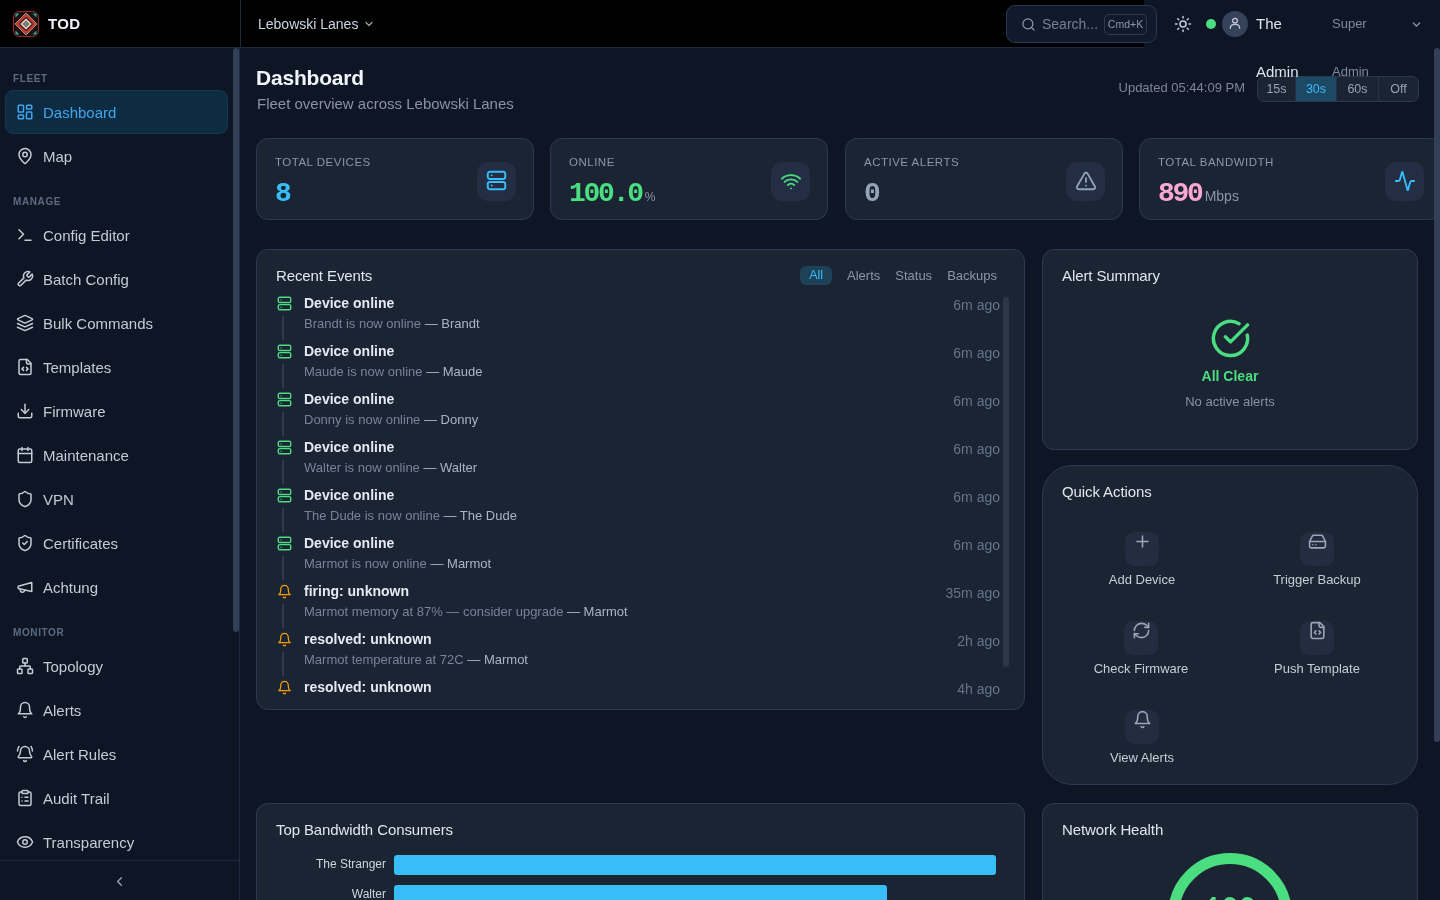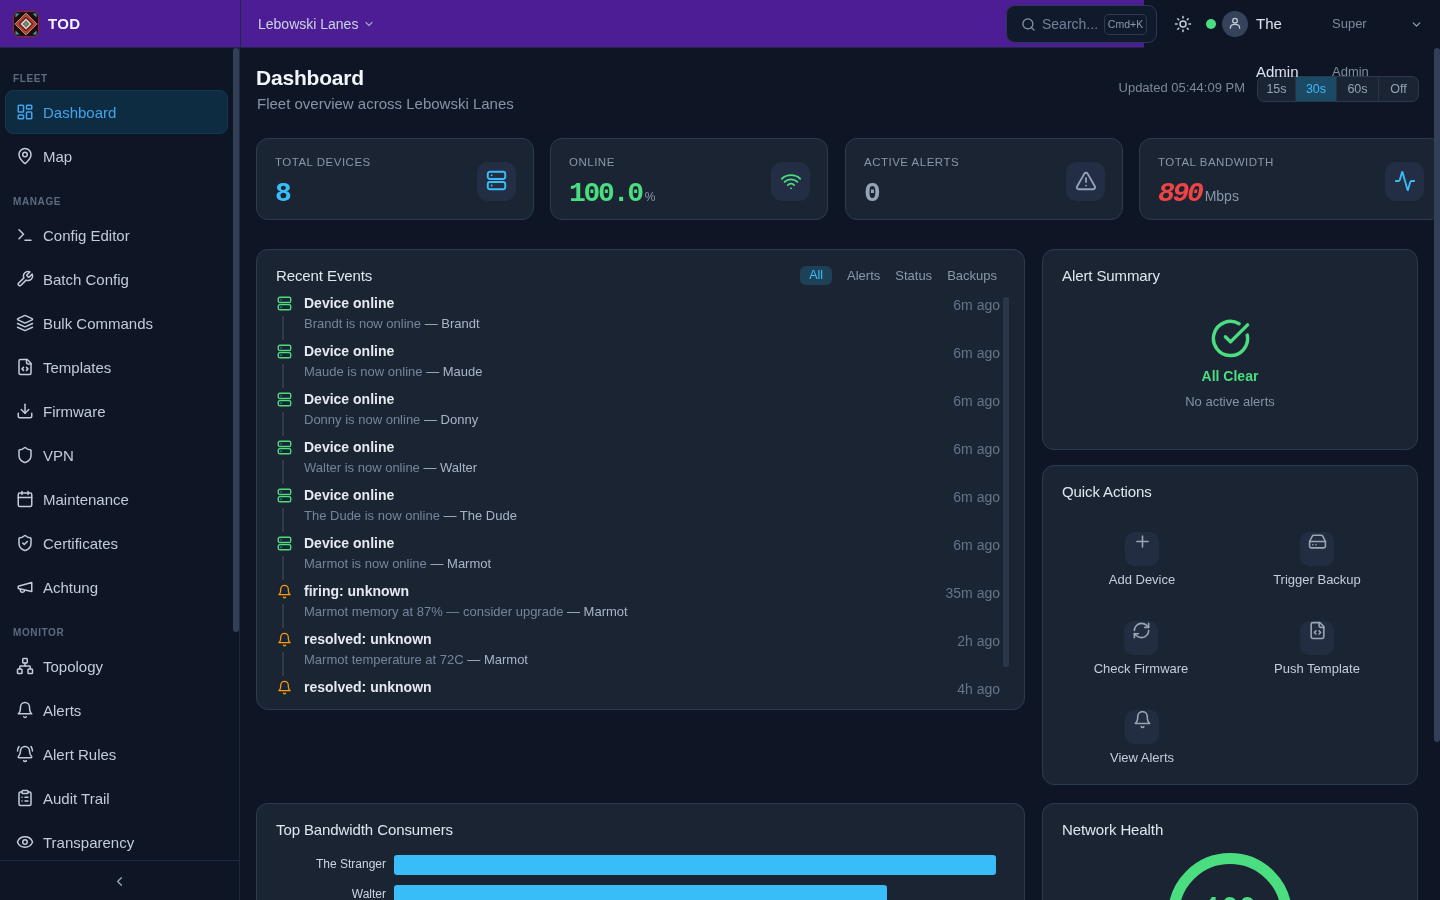--- a/index.html
+++ b/index.html
@@ -7,21 +7,21 @@
 html,body { width:1440px; height:900px; overflow:hidden; }
 body {
   font-family:"Liberation Sans", sans-serif;
   background:#0e1626;
   color:#e2e8f0;
   position:relative;
 }
 svg { display:block; }
 
 
-.topbar { position:absolute; left:0; top:0; width:1144px; height:48px; border-bottom:1px solid #1d2941; background:#4c1d95; z-index:30; }
+.topbar { position:absolute; left:0; top:0; width:1144px; height:48px; border-bottom:1px solid #1d2941; background:#000000; z-index:30; }
 .logo-box { position:absolute; left:13px; top:11px; width:26px; height:26px; }
 .brand { position:absolute; left:48px; top:0; height:48px; line-height:48px; font-size:15px; font-weight:bold; color:#f1f5f9; letter-spacing:.3px; }
 .tenant { position:absolute; left:258px; top:0; height:48px; line-height:48px; font-size:14px; color:#cbd5e1; }
 .tenant svg { position:absolute; left:105px; top:18px; }
 .search { position:absolute; left:1006px; top:5px; width:151px; height:38px; border:1px solid #2a3850; border-radius:9px; background:#111a2c; }
 .search .mag { position:absolute; left:14px; top:11px; color:#8b97ab; }
 .search .ph { position:absolute; left:35px; top:0; line-height:36px; font-size:14px; color:#73809a; }
 .kbd { position:absolute; left:97px; top:8px; width:43px; height:21px; border:1px solid #2c3a54; border-radius:5px; font-size:10.5px; color:#8b97ab; text-align:center; line-height:19px; }
 .sun { position:absolute; left:1174px; top:15px; color:#c4cddb; }
 .dot { position:absolute; left:1206px; top:19px; width:10px; height:10px; border-radius:50%; background:#4ade80; }
@@ -198,30 +198,30 @@
     <div class="nav-item">
       <svg width="18" height="18" viewBox="0 0 24 24" fill="none" stroke="currentColor" stroke-width="2" stroke-linecap="round" stroke-linejoin="round">
           <path d="M12 15V3"></path>
           <path d="M21 15v4a2 2 0 0 1-2 2H5a2 2 0 0 1-2-2v-4"></path>
           <path d="m7 10 5 5 5-5"></path>
         </svg>
       Firmware
     </div>
     <div class="nav-item">
       <svg width="18" height="18" viewBox="0 0 24 24" fill="none" stroke="currentColor" stroke-width="2" stroke-linecap="round" stroke-linejoin="round">
-          <path d="M20 13c0 5-3.5 7.5-7.66 8.95a1 1 0 0 1-.67-.01C7.5 20.5 4 18 4 13V6a1 1 0 0 1 1-1c2 0 4.5-1.2 6.24-2.72a1.17 1.17 0 0 1 1.52 0C14.51 3.81 17 5 19 5a1 1 0 0 1 1 1z"></path>
-        </svg>
-      VPN
-    </div>
-    <div class="nav-item">
-      <svg width="18" height="18" viewBox="0 0 24 24" fill="none" stroke="currentColor" stroke-width="2" stroke-linecap="round" stroke-linejoin="round">
           <rect x="3" y="4" width="18" height="18" rx="2"></rect>
           <path d="M16 2v4M8 2v4M3 10h18"></path>
         </svg>
       Maintenance
+    </div>
+    <div class="nav-item">
+      <svg width="18" height="18" viewBox="0 0 24 24" fill="none" stroke="currentColor" stroke-width="2" stroke-linecap="round" stroke-linejoin="round">
+          <path d="M20 13c0 5-3.5 7.5-7.66 8.95a1 1 0 0 1-.67-.01C7.5 20.5 4 18 4 13V6a1 1 0 0 1 1-1c2 0 4.5-1.2 6.24-2.72a1.17 1.17 0 0 1 1.52 0C14.51 3.81 17 5 19 5a1 1 0 0 1 1 1z"></path>
+        </svg>
+      VPN
     </div>
     <div class="nav-item">
       <svg width="18" height="18" viewBox="0 0 24 24" fill="none" stroke="currentColor" stroke-width="2" stroke-linecap="round" stroke-linejoin="round">
           <path d="M20 13c0 5-3.5 7.5-7.66 8.95a1 1 0 0 1-.67-.01C7.5 20.5 4 18 4 13V6a1 1 0 0 1 1-1c2 0 4.5-1.2 6.24-2.72a1.17 1.17 0 0 1 1.52 0C14.51 3.81 17 5 19 5a1 1 0 0 1 1 1z"></path>
           <path d="m9 12 2 2 4-4"></path>
         </svg>
       Certificates
     </div>
     <div class="nav-item">
       <svg width="18" height="18" viewBox="0 0 24 24" fill="none" stroke="currentColor" stroke-width="2" stroke-linecap="round" stroke-linejoin="round">
@@ -320,21 +320,21 @@
   <div class="chip">
     <svg width="22" height="22" viewBox="0 0 24 24" fill="none" stroke="#94a3b8" stroke-width="2" stroke-linecap="round" stroke-linejoin="round">
         <path d="m21.73 18-8-14a2 2 0 0 0-3.48 0l-8 14A2 2 0 0 0 4 21h16a2 2 0 0 0 1.73-3"></path>
         <path d="M12 9v4"></path>
         <path d="M12 17h.01"></path>
       </svg>
   </div>
 </div>
 <div class="card stat" style="left:1139px; width:303px;padding-left:8px;">
   <div class="lab">TOTAL BANDWIDTH</div>
-  <div style="position:absolute; left:18px; top:39px;"><span class="num" style="color:#ef4444;font-style:italic;">890</span><span class="unit" style="font-size:14px;">Mbps</span></div>
+  <div style="position:absolute; left:18px; top:39px;"><span class="num" style="color:#f9a8d4;">890</span><span class="unit" style="font-size:14px;">Mbps</span></div>
   <div class="chip">
     <svg width="22" height="22" viewBox="0 0 24 24" fill="none" stroke="#38bdf8" stroke-width="2" stroke-linecap="round" stroke-linejoin="round">
         <path d="M22 12h-2.48a2 2 0 0 0-1.93 1.46l-2.35 8.36a.25.25 0 0 1-.48 0L9.24 2.18a.25.25 0 0 0-.48 0l-2.35 8.36A2 2 0 0 1 4.49 12H2"></path>
       </svg>
   </div>
 </div>
 <div class="card" style="left:256px; top:249px; width:769px; height:461px;">
   <div class="card-h">Recent Events</div>
   <div class="tabs">
       <span class="allchip">All</span>
@@ -454,21 +454,21 @@
   <div style="position:absolute; left:167px; top:68px; color:#4ade80;">
     <svg width="41" height="41" viewBox="0 0 24 24" fill="none" stroke="currentColor" stroke-width="2" stroke-linecap="round" stroke-linejoin="round">
         <path d="M21.801 10A10 10 0 1 1 17 3.335"></path>
         <path d="m9 11 3 3L22 4"></path>
       </svg>
   </div>
   <div class="center" style="position:absolute; left:0; top:118px; width:100%; font-size:14px; font-weight:bold; color:#4ade80;">All Clear</div>
   <div class="center" style="position:absolute; left:0; top:144px; width:100%; font-size:13px; color:#8592a6;">No active alerts</div>
 </div>
 
-<div class="card" style="left:1042px; top:465px; width:376px; height:320px;">
+<div class="card" style="left:1042px; top:465px; width:376px; height:320px;border-radius:30px;">
   <div class="card-h">Quick Actions</div>
   <div class="qa" style="left:5px; top:59px;">
     <div class="ib">
         <svg width="19" height="19" viewBox="0 0 24 24" fill="none" stroke="currentColor" stroke-width="2" stroke-linecap="round" stroke-linejoin="round">
           <path d="M5 12h14M12 5v14"></path>
         </svg>
       </div>
     <div class="ql">Add Device</div>
   </div>
   <div class="qa" style="left:180px; top:59px;">

